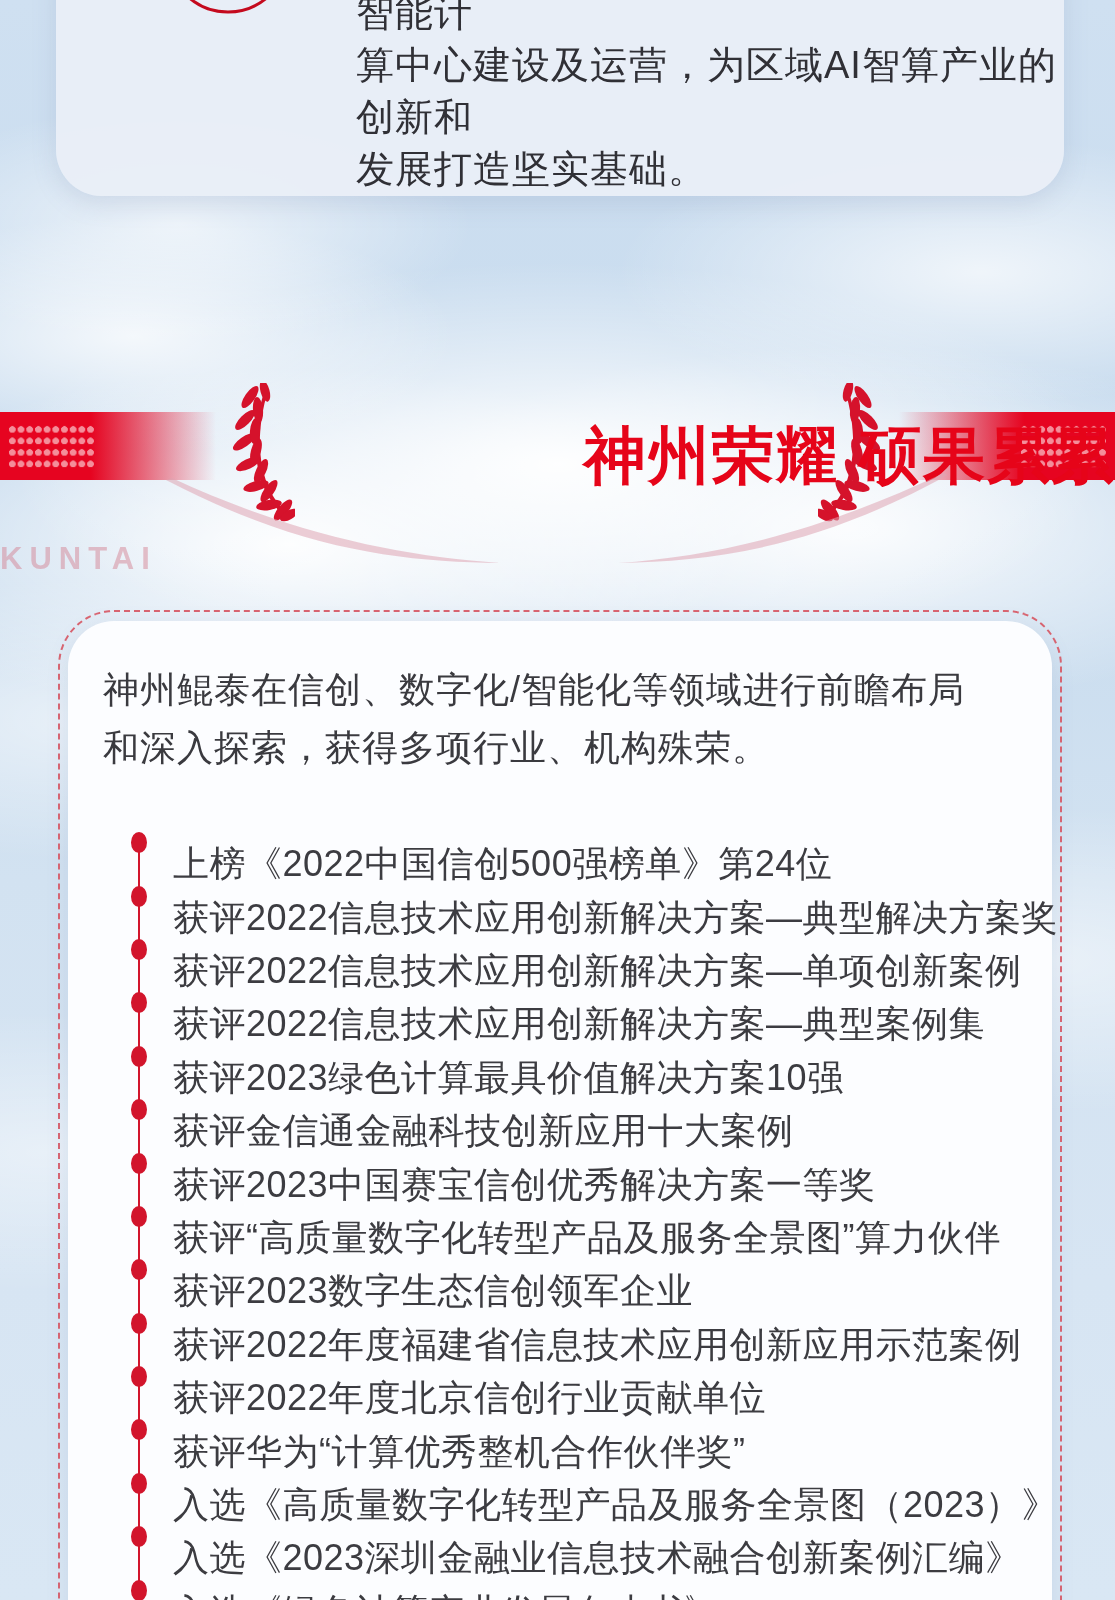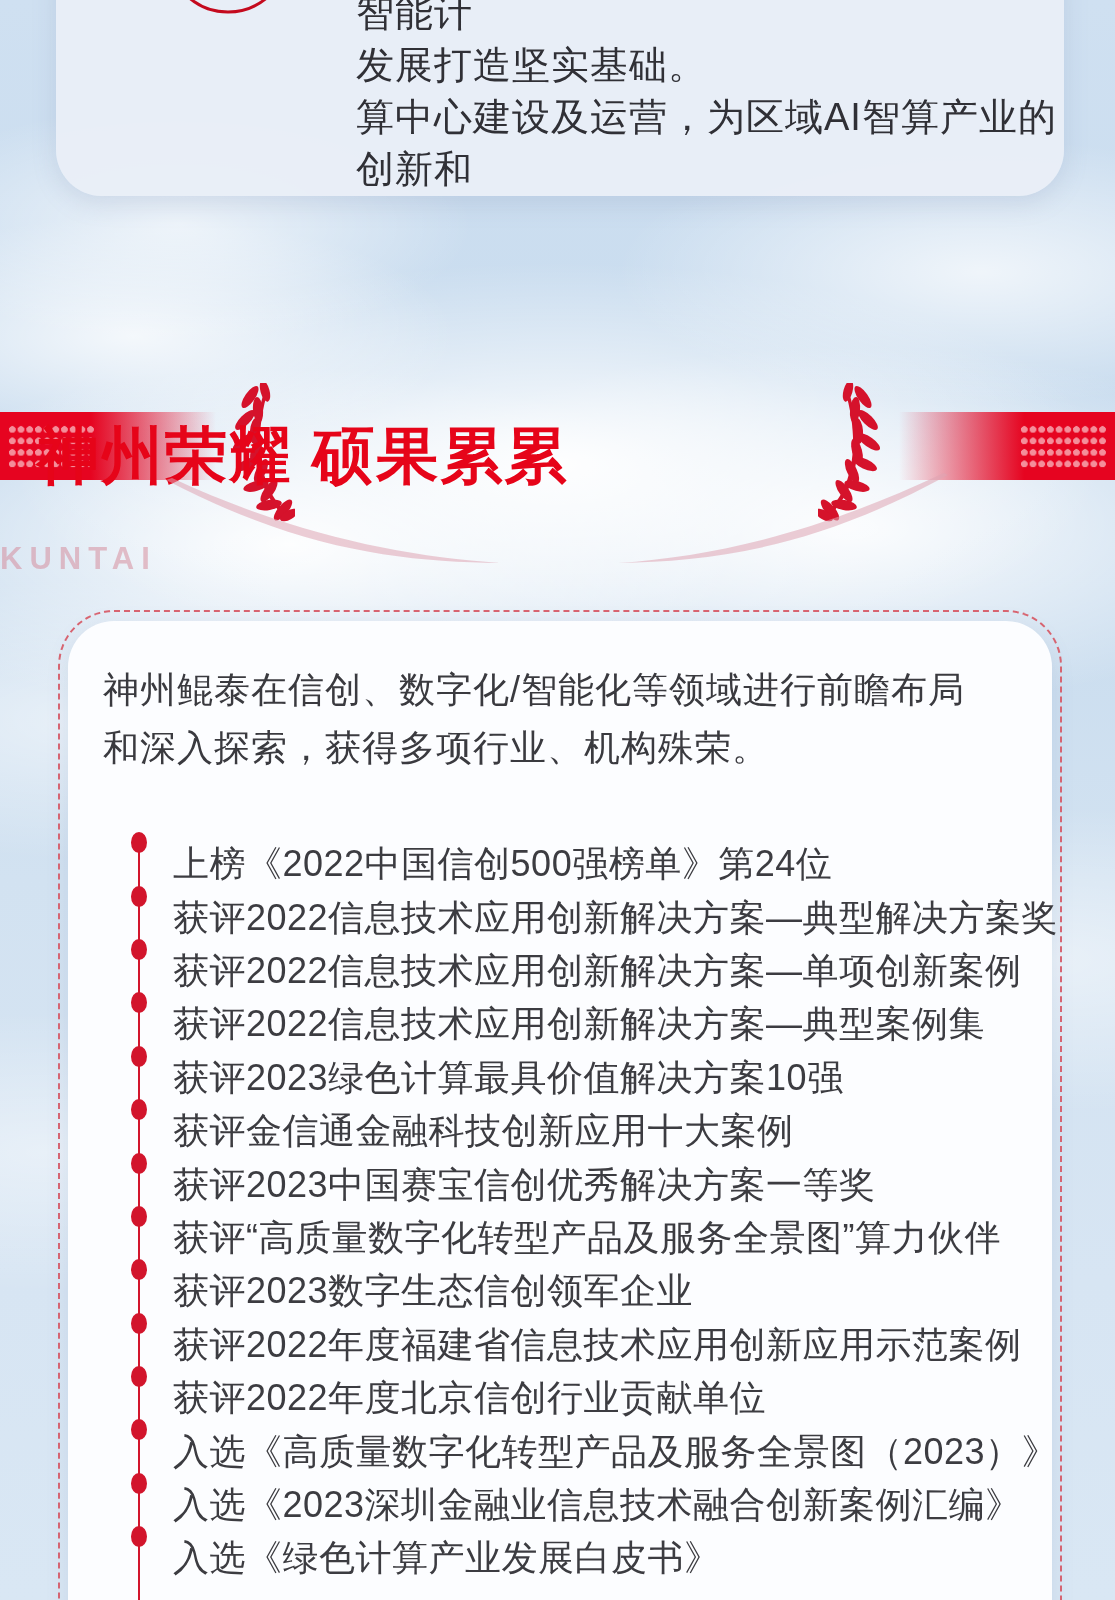--- a/index.html
+++ b/index.html
@@ -34,24 +34,23 @@
   .bar{position:absolute; top:412px; width:216px; height:68px;}
   .bar-left{left:0; background:linear-gradient(90deg,#e60420 0%,#e60420 42%,rgba(230,4,32,0) 100%);}
   .bar-right{right:0; background:linear-gradient(270deg,#e60420 0%,#e60420 42%,rgba(230,4,32,0) 100%);}
   .dots{
     position:absolute; top:12px; width:87px; height:45px;
     background-image:radial-gradient(circle at 4.3px 5.5px, rgba(255,255,255,.55) 3.1px, rgba(255,255,255,0) 3.6px);
     background-size:8.7px 11.5px;
   }
   .bar-left .dots{left:8px;} .bar-right .dots{right:8px;}
   .banner-title{
-    position:absolute; left:0; right:0; top:423px; text-align:left;
+    position:absolute; left:0; right:0; top:423px; text-align:right;
     font-size:62px; line-height:66px; font-weight:800; color:#e60419; letter-spacing:2px;
     white-space:nowrap;
-    padding-left:37px;
   }
   .laurel{position:absolute; top:383px;}
   .laurel-left{left:225px;} .laurel-right{left:818px;}
   .ribbon{position:absolute; left:0; top:468px;}
   .watermark{
     position:absolute; left:0; right:0; top:541px; text-align:left;
     font-size:31px; font-weight:800; letter-spacing:7px; color:rgba(211,128,145,.48);
   }
   
   .dashed-box{
@@ -86,22 +85,22 @@
         <g fill="none" stroke="#c40a1e" stroke-width="4" stroke-linecap="round" stroke-linejoin="round">
           <path d="M38,62 c-9,-9 0,-25 13,-21 c1,-14 21,-18 27,-6 c9,-10 25,-3 23,9 c12,1 13,17 3,21 c4,12 -11,20 -19,13 c-6,10 -22,8 -26,-2 c-12,6 -24,-4 -21,-14 z"></path>
           <rect x="56" y="46" width="17" height="14" rx="2"></rect>
           <path d="M59,60 v9 M70,60 v9"></path>
           <path d="M34,42 h12 M32,52 h9 M96,42 h-12 M98,52 h-9"></path>
         </g>
       </svg>
     </div>
     <div class="top-text">
       <div>参与合肥、沈阳、上海、长春等各地人工智能计</div>
+      <div>算中心建设及运营，为区域AI智算产业的创新和</div>
       <div>发展打造坚实基础。</div>
-      <div>算中心建设及运营，为区域AI智算产业的创新和</div>
     </div>
   </div>
 
   <div class="bar bar-left">
     <div class="dots"></div>
   </div>
   <div class="bar bar-right">
     <div class="dots"></div>
   </div>
 
@@ -214,20 +213,24 @@
     <div class="h-item">
       <span class="h-dot"></span>
       <span class="h-text">获评2022年度福建省信息技术应用创新应用示范案例</span>
     </div>
     <div class="h-item">
       <span class="h-dot"></span>
       <span class="h-text">获评2022年度北京信创行业贡献单位</span>
     </div>
     <div class="h-item">
       <span class="h-dot"></span>
+      <span class="h-text">获评华为“计算优秀整机合作伙伴奖”</span>
+    </div>
+    <div class="h-item">
+      <span class="h-dot"></span>
       <span class="h-text">入选《高质量数字化转型产品及服务全景图（2023）》</span>
     </div>
     <div class="h-item">
       <span class="h-dot"></span>
       <span class="h-text">入选《2023深圳金融业信息技术融合创新案例汇编》</span>
     </div>
     <div class="h-item">
       <span class="h-dot"></span>
       <span class="h-text">入选《绿色计算产业发展白皮书》</span>
     </div>

